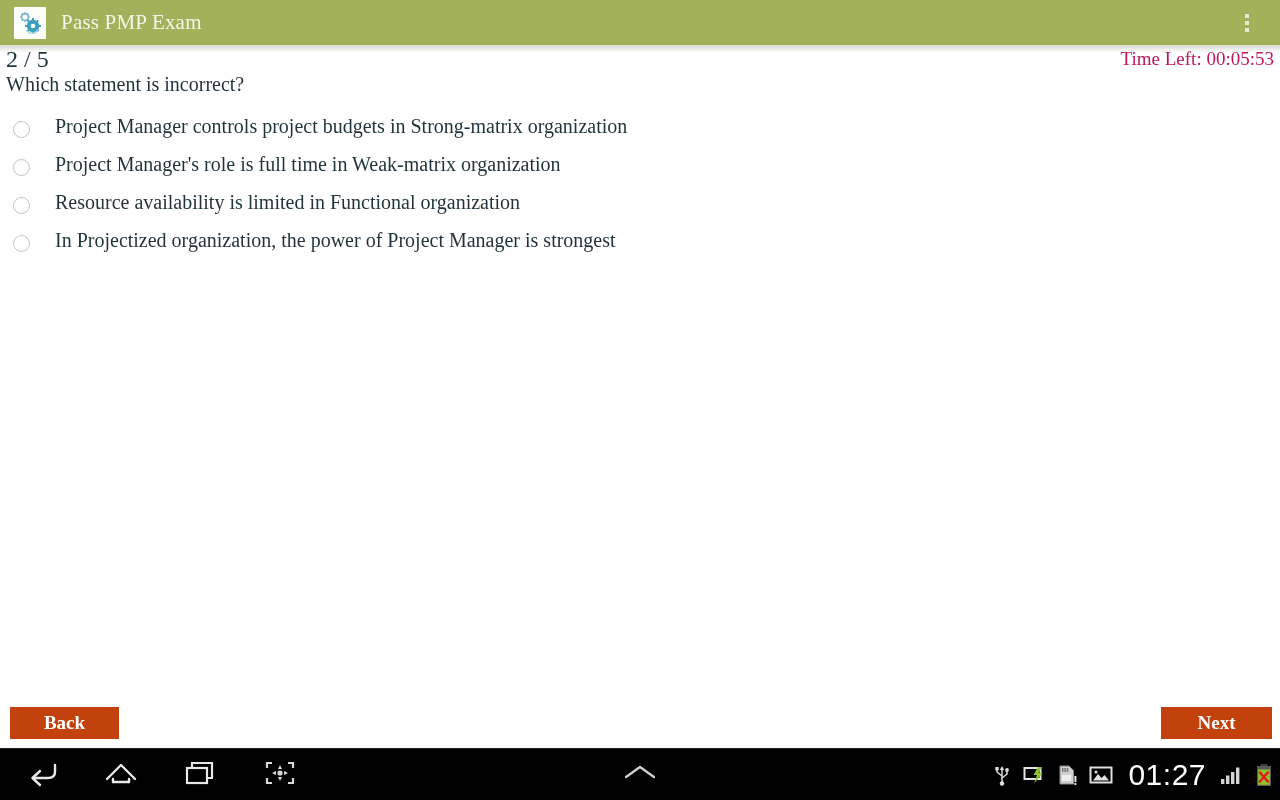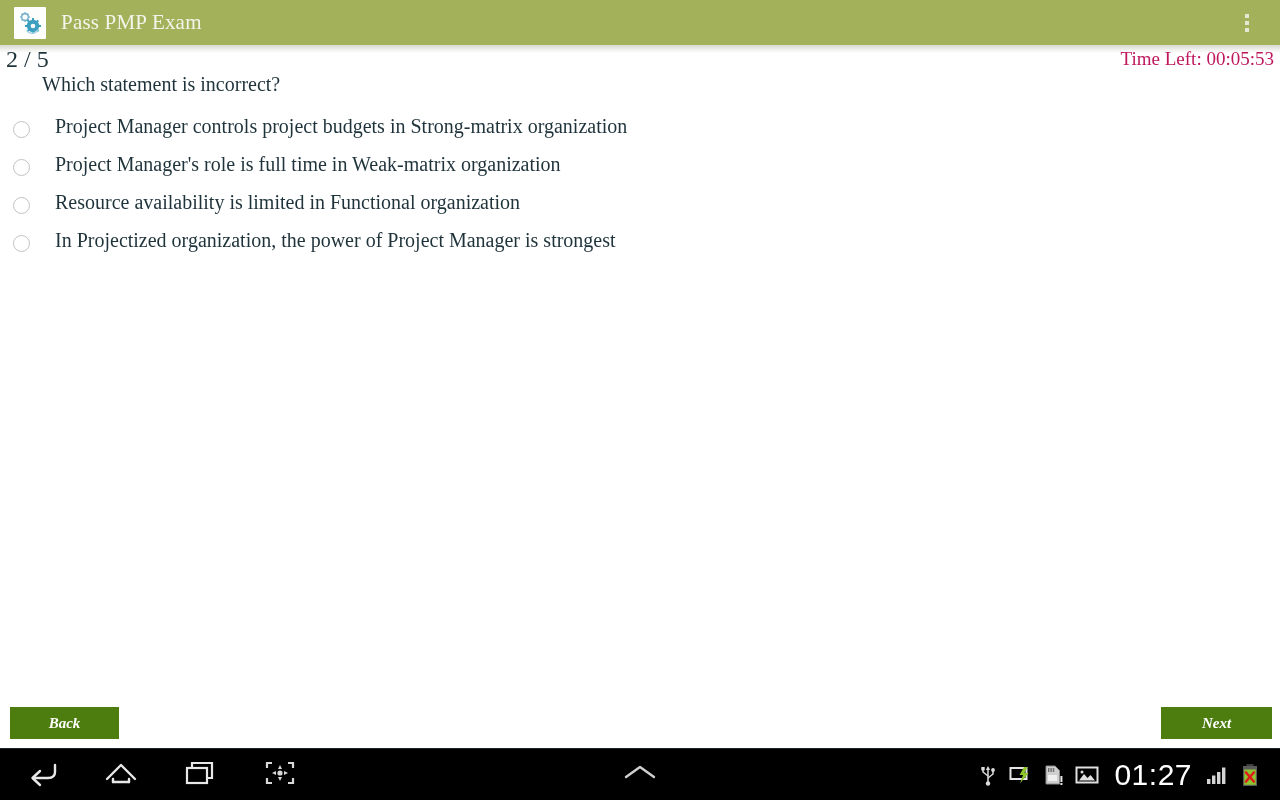--- a/index.html
+++ b/index.html
@@ -93,21 +93,20 @@
     white-space: nowrap;
   }
 
   
   .question-text {
     position: absolute;
     left: 6px; top: 72px;
     font-size: 20px;
     color: #1f333b;
     line-height: 24px;
-    margin-left: 36px;
   }
 
   
   .options {
     position: absolute;
     left: 0; top: 100px;
     width: 1280px;
   }
   .option-row {
     position: relative;
@@ -129,31 +128,30 @@
     font-size: 20px;
     color: #1f333b;
     line-height: 24px;
     white-space: nowrap;
   }
 
   
   .btn {
     position: absolute;
     height: 32px;
-    background: #4d7c0f;
+    background: #c2410c;
     color: #ffffff;
-    font-size: 15px;
+    font-size: 19px;
     display: flex;
     align-items: center;
     justify-content: center;
     border: none;
     font-family: "Liberation Serif", "DejaVu Serif", serif;
     font-weight: bold;
     cursor: default;
-    font-style: italic;
   }
   .btn-back { left: 10px; top: 707px; width: 109px; }
   .btn-next { left: 1161px; top: 707px; width: 111px; }
 
   
   .sysbar {
     position: absolute;
     left: 0; top: 748px;
     width: 1280px;
     height: 52px;
@@ -175,21 +173,21 @@
   .nav-shot   { left: 240px; }
   .nav-up     { left: 600px; }
 
   .status-tray {
     position: absolute;
     right: 0; top: 0;
     height: 52px;
     display: flex;
     align-items: center;
     gap: 9px;
-    padding-right: 18px;
+    padding-right: 4px;
   }
   .tray-icon {
     display: flex;
     align-items: center;
     justify-content: center;
     width: 24px; height: 24px;
   }
   .clock {
     color: #ffffff;
     font-family: "Liberation Sans", "DejaVu Sans", sans-serif;

